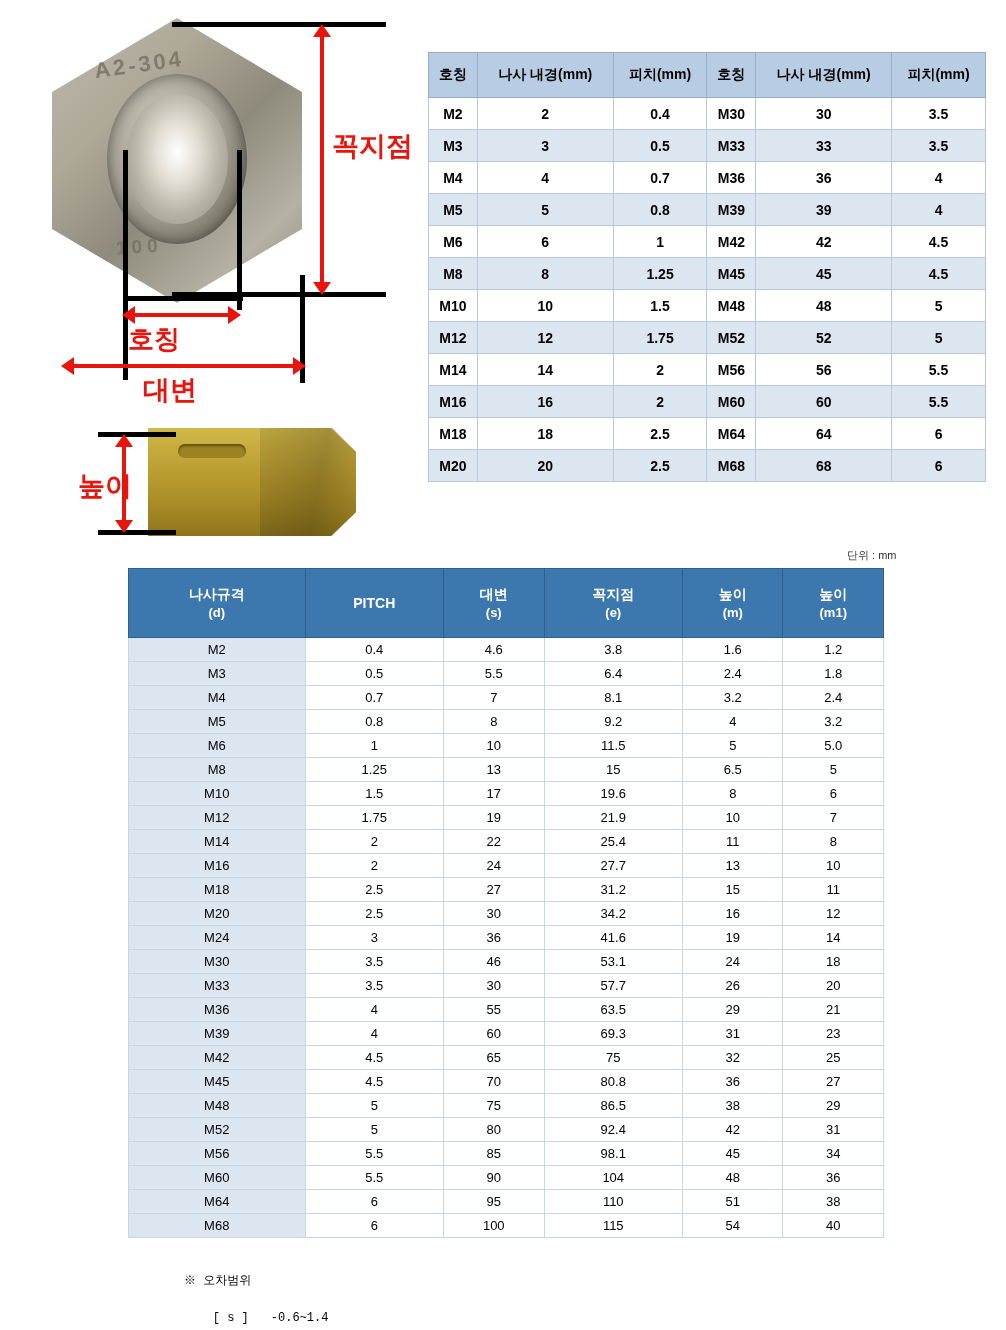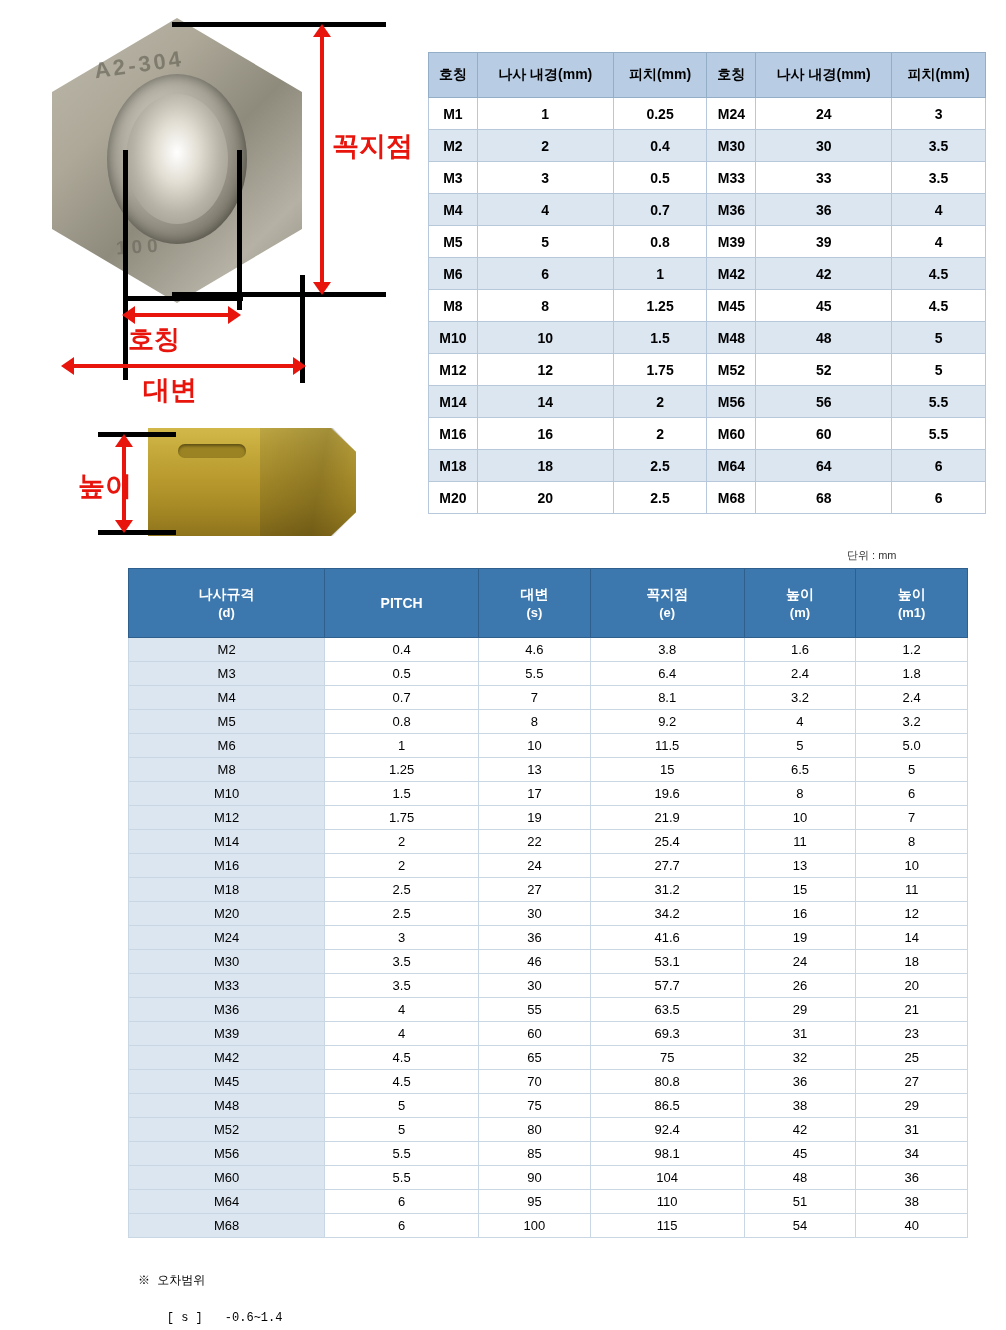--- a/index.html
+++ b/index.html
@@ -194,21 +194,21 @@
     font-size: 11px;
     color: #333;
     margin-left: 47px;
   }
 
   
   #table2-wrap {
     position: absolute;
     left: 128px;
     top: 568px;
-    width: 840px;
+    width: 756px;
   }
   #table2 th {
     background: #3c78ae;
     border: 1px solid #2f5f8c;
     color: #ffffff;
     font-size: 14px;
     font-weight: bold;
     height: 68px;
     line-height: 1.35;
     padding: 0 4px;
@@ -235,21 +235,21 @@
   
   #footnote {
     position: absolute;
     left: 138px;
     top: 1272px;
     font-family: "Liberation Mono", monospace;
     font-size: 12px;
     color: #000;
     line-height: 1.55;
   }
-  #footnote .row { white-space: pre; }
+  #footnote .row { white-space: pre; margin-left: 46px; }
   #footnote .val { display: inline-block; margin-left: 22px; text-align: center; }
 </style>
 </head>
 <body>
 
 <div id="illustration">
 
   <div class="nut-front">
     <div class="hex-body">
       <div class="hex-shape"></div>
@@ -303,28 +303,20 @@
       <tr>
         <th>호칭</th>
         <th>나사 내경(mm)</th>
         <th>피치(mm)</th>
         <th>호칭</th>
         <th>나사 내경(mm)</th>
         <th>피치(mm)</th>
       </tr>
     </thead>
     <tbody>
-        <tr>
-          <td>M1</td>
-          <td>1</td>
-          <td>0.25</td>
-          <td>M24</td>
-          <td>24</td>
-          <td>3</td>
-        </tr>
         <tr>
           <td>M2</td>
           <td>2</td>
           <td>0.4</td>
           <td>M30</td>
           <td>30</td>
           <td>3.5</td>
         </tr>
         <tr>
           <td>M3</td>

